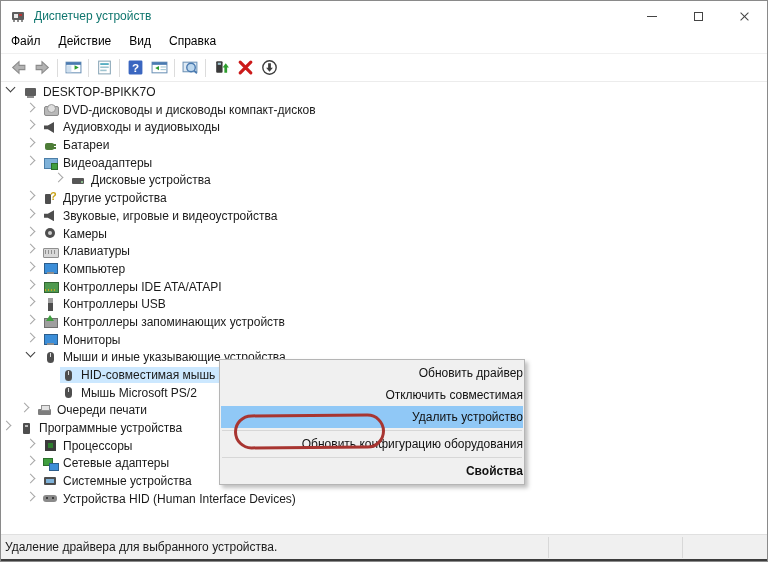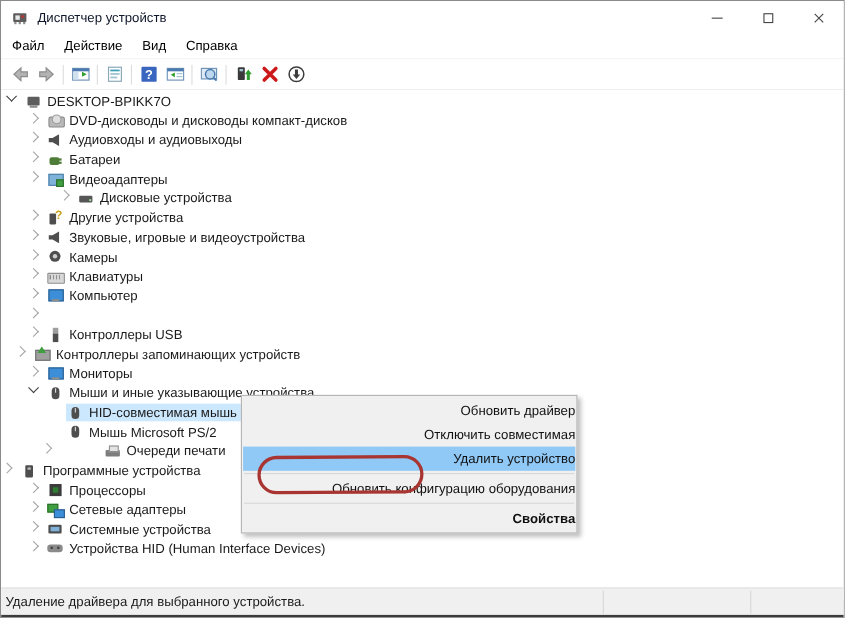--- a/index.html
+++ b/index.html
@@ -3,21 +3,21 @@
 <meta charset="utf-8">
 <style>
   html,body{margin:0;padding:0;background:#fff;}
   *{box-sizing:border-box;}
   body{font-family:"Liberation Sans","DejaVu Sans",sans-serif;font-size:12px;color:#1a1a1a;}
   .window{position:relative;width:768px;height:562px;background:#fff;border:1px solid #8a8a8a;overflow:hidden;}
 
   
   .titlebar{height:30px;display:flex;align-items:center;background:#fff;}
   .title-icon{margin:0 8px 0 9px;width:16px;height:16px;flex:0 0 auto;}
-  .title-text{font-size:12px;color:#0f172a;}
+  .title-text{font-size:12px;color:#0f766e;}
   .win-controls{margin-left:auto;display:flex;height:30px;}
   .win-btn{width:46px;height:30px;display:flex;align-items:center;justify-content:center;position:relative;}
   .glyph-min{width:10px;height:1px;background:#444;}
   .glyph-max{width:9px;height:9px;border:1px solid #444;}
   .glyph-close{position:relative;width:11px;height:11px;}
   .glyph-close::before,.glyph-close::after{content:"";position:absolute;left:5px;top:0;width:1px;height:11px;background:#444;}
   .glyph-close::before{transform:rotate(45deg);}
   .glyph-close::after{transform:rotate(-45deg);}
 
   
@@ -283,29 +283,33 @@
       </div>
       <div class="tree-row" style="padding-left: 24px;">
         <span class="chev col"></span>
         <span class="row-core">
           <span class="ic ic-computer"></span>
           <span class="lbl">Компьютер</span>
         </span>
       </div>
       <div class="tree-row" style="padding-left: 24px;">
         <span class="chev col"></span>
+        <span class="row-core">
+          <span class="ic ic-ide-controller"></span>
+          <span class="lbl">Контроллеры IDE ATA/ATAPI</span>
+        </span>
       </div>
       <div class="tree-row" style="padding-left: 24px;">
         <span class="chev col"></span>
         <span class="row-core">
           <span class="ic ic-usb-controller"></span>
           <span class="lbl">Контроллеры USB</span>
         </span>
       </div>
-      <div class="tree-row" style="padding-left: 12px;">
+      <div class="tree-row" style="padding-left: 24px;">
         <span class="chev col"></span>
         <span class="row-core">
           <span class="ic ic-storage-controller"></span>
           <span class="lbl">Контроллеры запоминающих устройств</span>
         </span>
       </div>
       <div class="tree-row" style="padding-left: 24px;">
         <span class="chev col"></span>
         <span class="row-core">
           <span class="ic ic-monitor"></span>
@@ -324,21 +328,21 @@
           <span class="ic ic-mouse"></span>
           <span class="lbl">HID-совместимая мышь</span>
         </span>
       </div>
       <div class="tree-row" style="padding-left: 59px;">
         <span class="row-core">
           <span class="ic ic-mouse"></span>
           <span class="lbl">Мышь Microsoft PS/2</span>
         </span>
       </div>
-      <div class="tree-row" style="padding-left: 36px; gap: 40px;">
+      <div class="tree-row" style="padding-left: 18px;">
         <span class="chev col"></span>
         <span class="row-core">
           <span class="ic ic-print-queue"></span>
           <span class="lbl">Очереди печати</span>
         </span>
       </div>
       <div class="tree-row" style="">
         <span class="chev col"></span>
         <span class="row-core">
           <span class="ic ic-software-device"></span>

